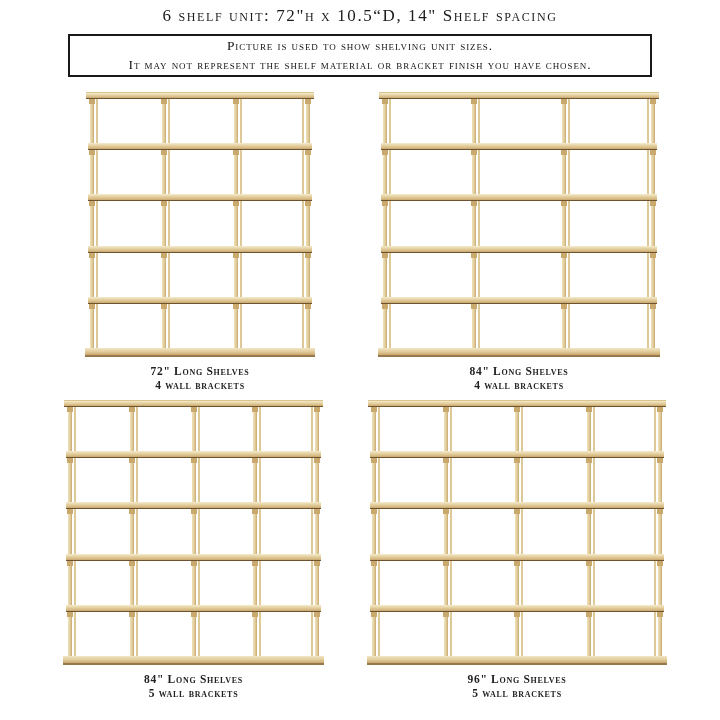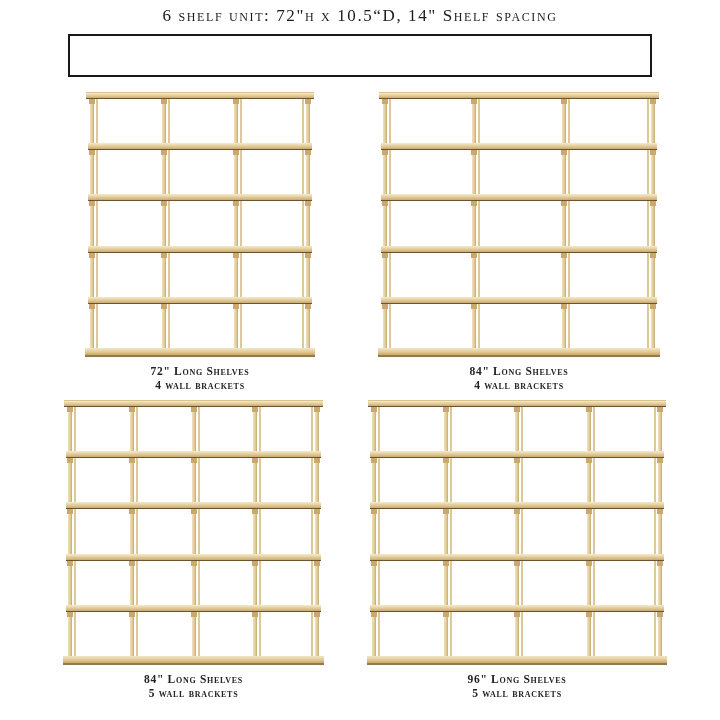--- a/index.html
+++ b/index.html
@@ -39,20 +39,22 @@
     position:absolute;text-align:center;font-variant:small-caps;font-weight:bold;
     font-size:11.5px;line-height:14px;letter-spacing:0.7px;color:#222222;white-space:nowrap;
   }
 </style>
 </head>
 <body>
 
 <div id="canvas">
   <div class="page-title">6 shelf unit: 72"h x 10.5“D, 14" Shelf spacing</div>
   <div class="disclaimer">
+    <div>Picture is used to show shelving unit sizes.</div>
+    <div>It may not represent the shelf material or bracket finish you have chosen.</div>
   </div>
   <div id="units-root">
       <div class="unit" style="left: 90px; top: 92px; width: 220px; height: 265px;">
         <div class="post-back" style="left: 6px; height: 261px;"></div>
         <div class="post" style="left: 0px; height: 265px;"></div>
         <div class="post-back" style="left: 78px; height: 261px;"></div>
         <div class="post" style="left: 72px; height: 265px;"></div>
         <div class="post-back" style="left: 150px; height: 261px;"></div>
         <div class="post" style="left: 144px; height: 265px;"></div>
         <div class="post-back" style="left: 212px; height: 261px;"></div>

